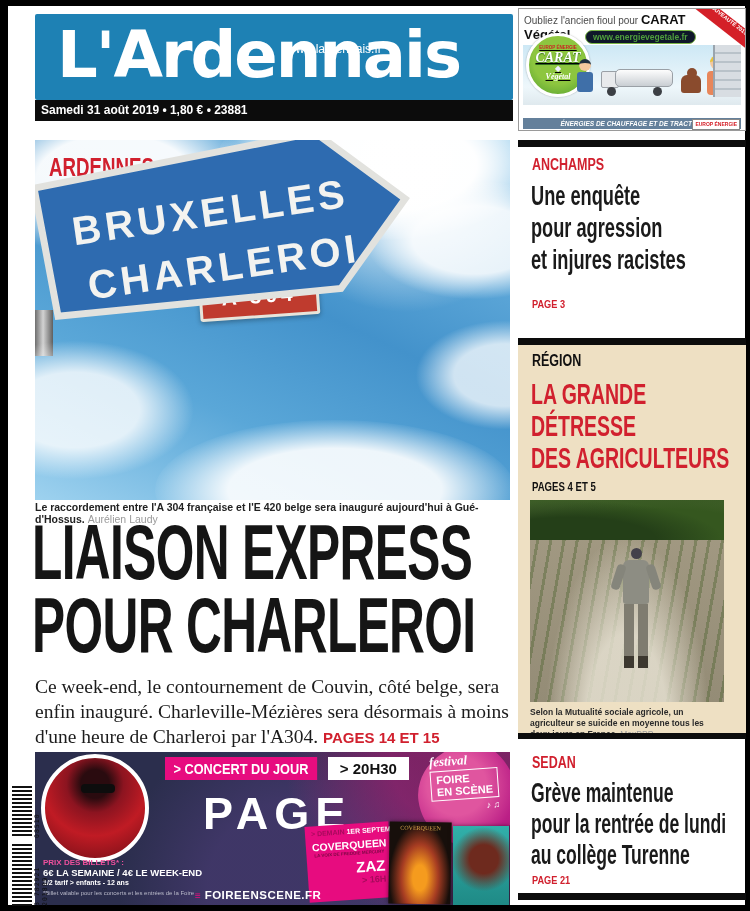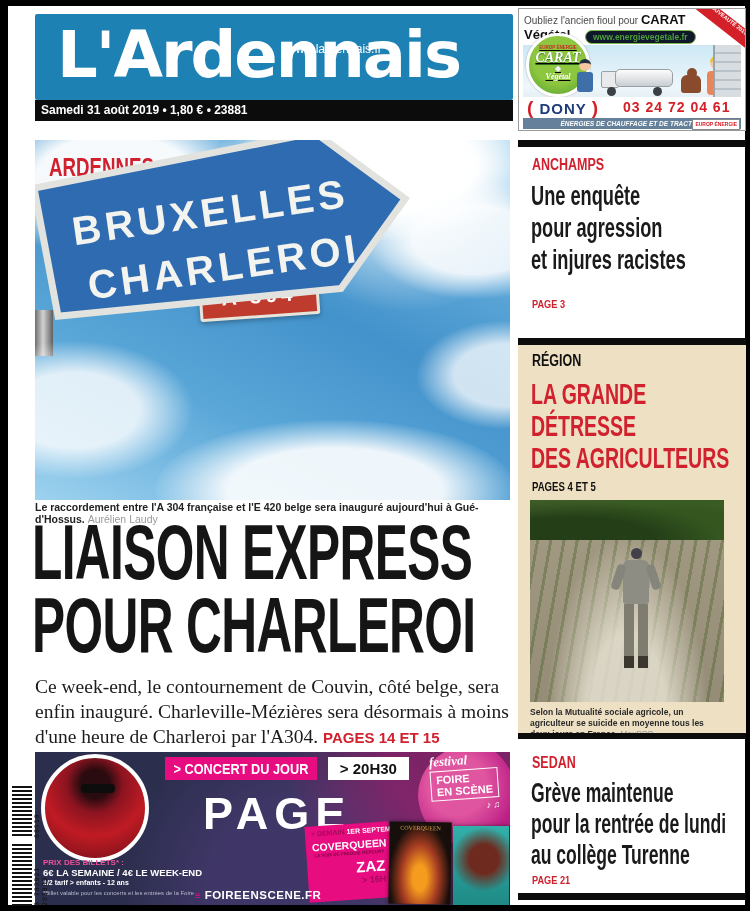--- a/index.html
+++ b/index.html
@@ -204,24 +204,20 @@
               <div class="w1"></div>
               <div class="w2"></div>
           </div>
           <div class="dog"></div>
           <div class="figure-woman">
               <div class="head"></div>
               <div class="body"></div>
             </div>
           <div class="building"></div>
         </div>
-        <div class="dealer-row">
-          <div class="dony"><span class="paren">(</span> <span>DONY</span> <span class="paren">)</span></div>
-          <div class="phone">03 24 72 04 61</div>
-        </div>
         <div class="ad-footer"><span>ÉNERGIES DE CHAUFFAGE ET DE TRACTION</span>
           <span class="fbrand">EUROP ÉNERGIE</span>
         </div>
       </div>
 
       <div class="photo">
         <div class="cloud" style="left:-60px;top:-40px;width:280px;height:160px;background:radial-gradient(ellipse,rgba(255,255,255,.95) 0 40%,rgba(255,255,255,0) 70%);"></div>
         <div class="cloud" style="left:180px;top:-50px;width:320px;height:150px;background:radial-gradient(ellipse,rgba(255,255,255,.98) 0 45%,rgba(255,255,255,0) 72%);"></div>
         <div class="cloud" style="left:330px;top:40px;width:220px;height:120px;background:radial-gradient(ellipse,rgba(255,255,255,.85) 0 40%,rgba(255,255,255,0) 70%);"></div>
         <div class="cloud" style="left:-80px;top:200px;width:240px;height:140px;background:radial-gradient(ellipse,rgba(255,255,255,.8) 0 38%,rgba(255,255,255,0) 70%);"></div>

